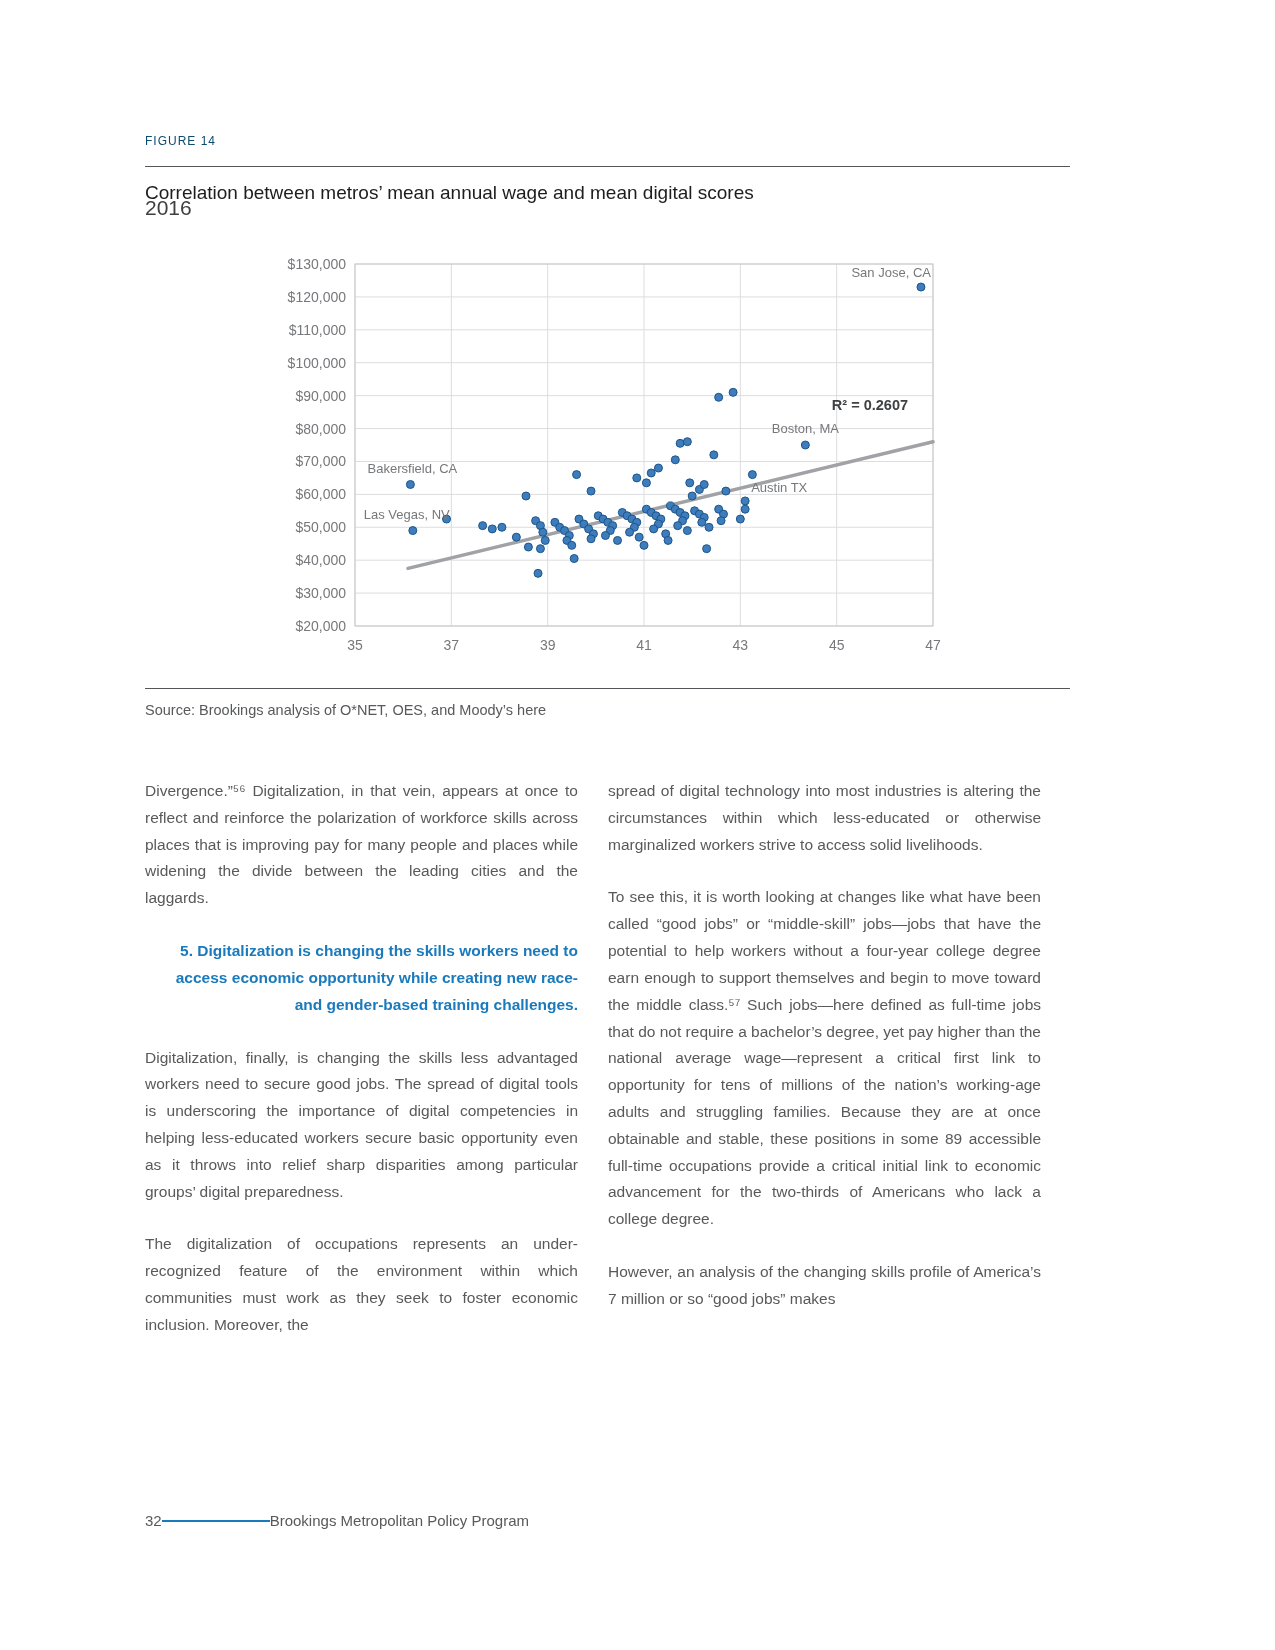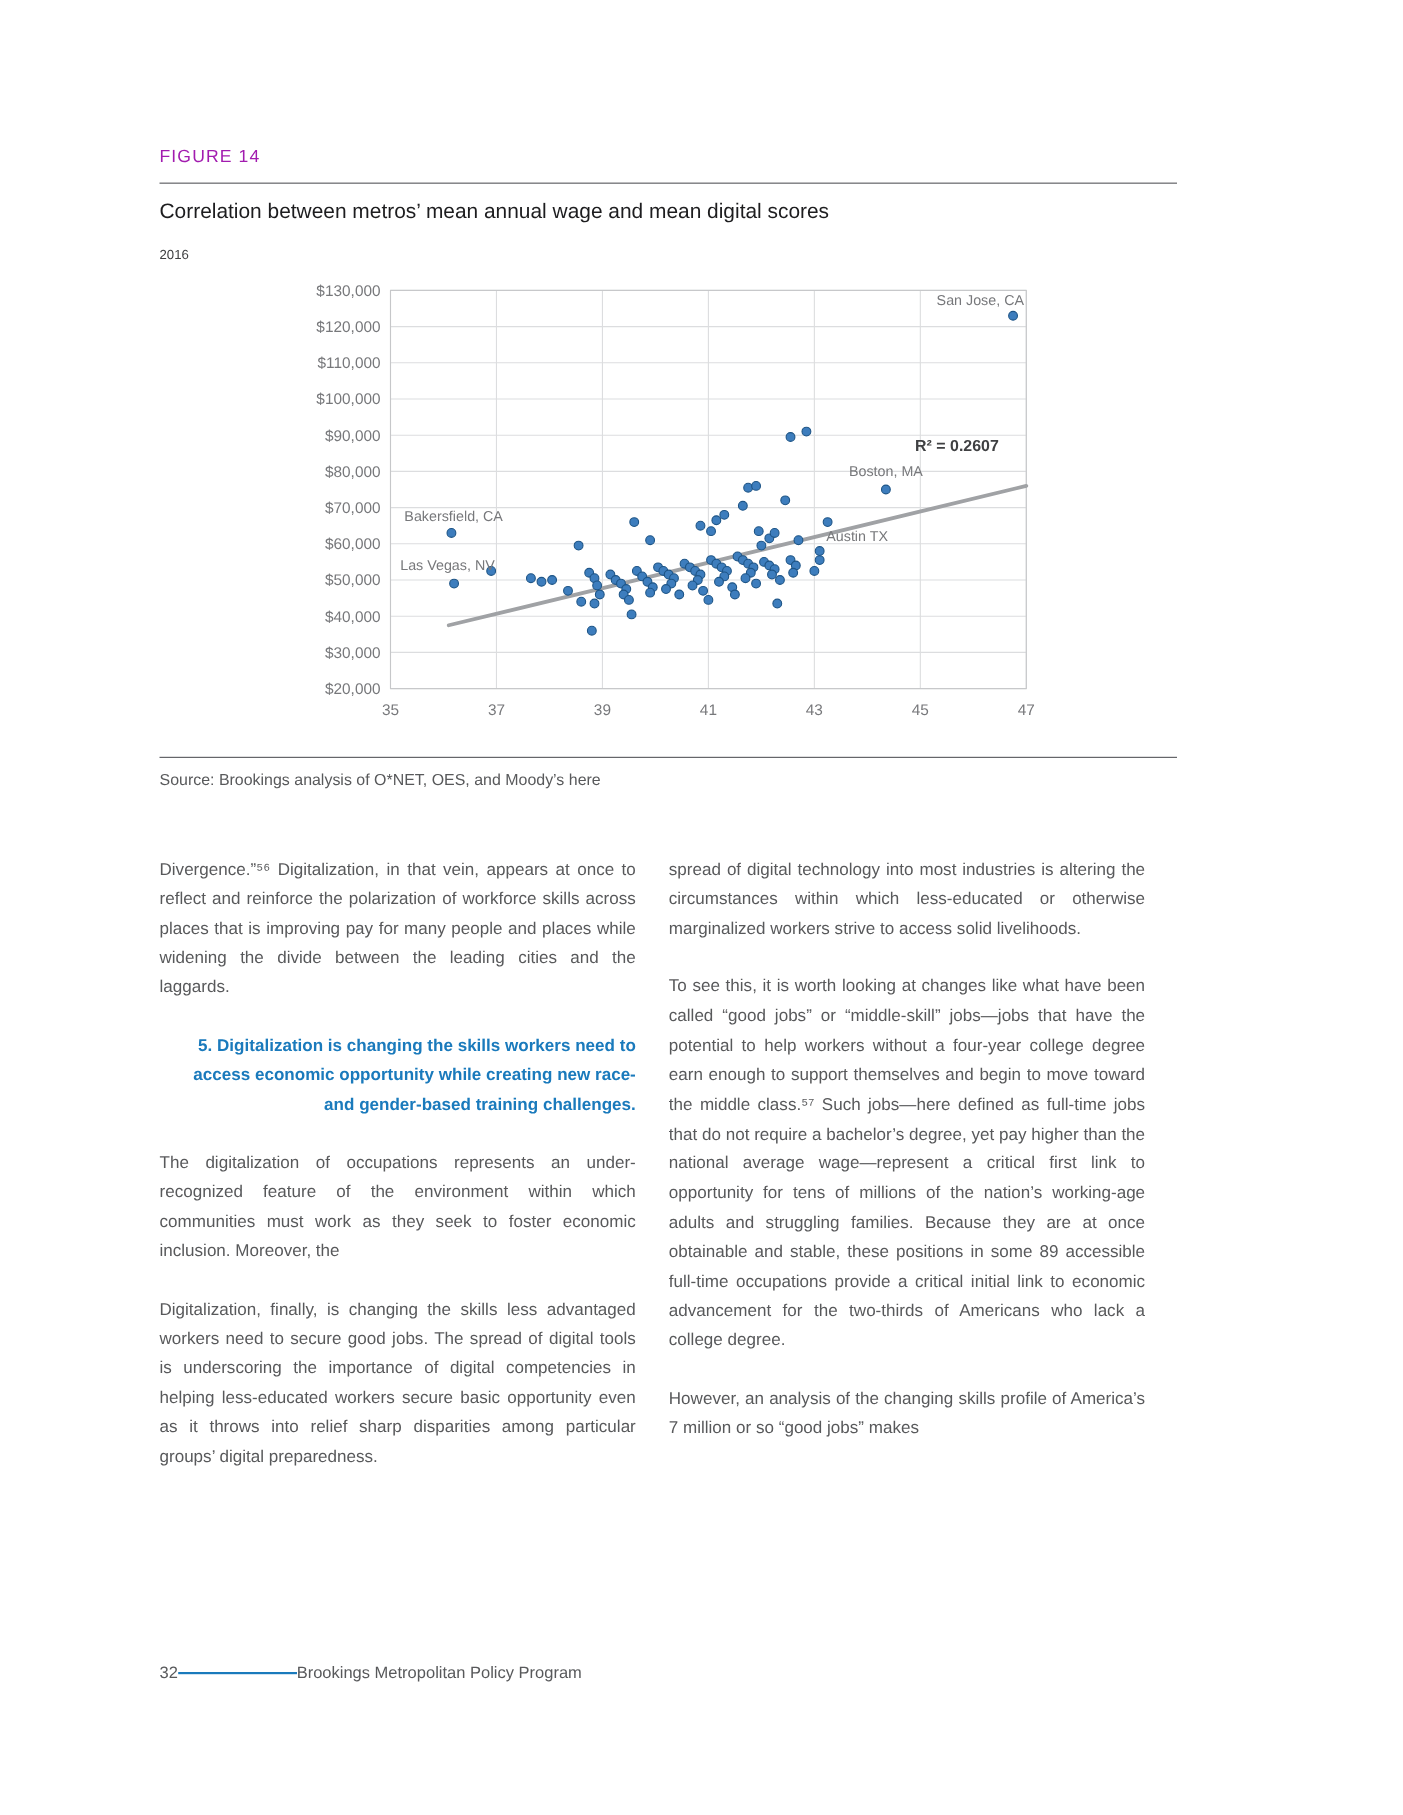--- a/index.html
+++ b/index.html
@@ -1,25 +1,25 @@
 <!DOCTYPE html>
 <html><head>
 <meta charset="utf-8">
 <style>
   html,body{margin:0;padding:0;background:#ffffff;}
   .page{
     position:relative;width:1275px;height:1650px;background:#ffffff;overflow:hidden;
     font-family:"Liberation Sans", sans-serif;color:#58595b;
   }
-  .figure-label{position:absolute;left:145px;top:134px;font-size:16px;letter-spacing:1px;color:#a21caf;}
+  .figure-label{position:absolute;left:145px;top:134px;font-size:12px;letter-spacing:1px;color:#0c4a6e;}
   .rule{position:absolute;left:145px;width:925px;border-top:1px solid #55565a;height:0;}
   .rule-top{top:166px;}
   .rule-bottom{top:688px;}
   .chart-title{position:absolute;left:145px;top:182px;font-size:19px;font-weight:normal;color:#1d1d1f;}
-  .chart-subtitle{position:absolute;left:145px;top:224px;font-size:12px;color:#3f4042;}
+  .chart-subtitle{position:absolute;left:145px;top:196px;font-size:21px;color:#3f4042;}
   .chart-wrap{position:absolute;left:263px;top:252px;width:690px;height:410px;}
   svg text{font-family:"Liberation Sans", sans-serif;}
   .source{position:absolute;left:145px;top:702px;font-size:14.5px;color:#58595b;}
   .columns{position:absolute;left:145px;top:778px;width:925px;display:flex;gap:30px;}
   .col{width:433px;}
   .col p{margin:0 0 26px 0;font-size:15.5px;line-height:1.73;text-align:justify;color:#58595b;}
   .blue-heading{
     margin:0 0 26px 0;padding-left:18px;font-size:15.5px;line-height:1.73;
     font-weight:bold;color:#1a7abc;text-align:right;
   }
@@ -177,22 +177,22 @@
       </svg>
   </div>
 
   <div class="rule rule-bottom"></div>
   <div class="source">Source: Brookings analysis of O*NET, OES, and Moody’s here</div>
 
   <div class="columns">
     <div class="col">
       <p>Divergence.”⁵⁶ Digitalization, in that vein, appears at once to reflect and reinforce the polarization of workforce skills across places that is improving pay for many people and places while widening the divide between the leading cities and the laggards.</p>
       <div class="blue-heading">5. Digitalization is changing the skills workers need to access economic opportunity while creating new race- and gender-based training challenges.</div>
+      <p>Digitalization, finally, is changing the skills less advantaged workers need to secure good jobs. The spread of digital tools is underscoring the importance of digital competencies in helping less-educated workers secure basic opportunity even as it throws into relief sharp disparities among particular groups’ digital preparedness.</p>
       <p>The digitalization of occupations represents an under-recognized feature of the environment within which communities must work as they seek to foster economic inclusion. Moreover, the</p>
-      <p>Digitalization, finally, is changing the skills less advantaged workers need to secure good jobs. The spread of digital tools is underscoring the importance of digital competencies in helping less-educated workers secure basic opportunity even as it throws into relief sharp disparities among particular groups’ digital preparedness.</p>
     </div>
     <div class="col">
       <p>spread of digital technology into most industries is altering the circumstances within which less-educated or otherwise marginalized workers strive to access solid livelihoods.</p>
       <p>To see this, it is worth looking at changes like what have been called “good jobs” or “middle-skill” jobs—jobs that have the potential to help workers without a four-year college degree earn enough to support themselves and begin to move toward the middle class.⁵⁷ Such jobs—here defined as full-time jobs that do not require a bachelor’s degree, yet pay higher than the national average wage—represent a critical first link to opportunity for tens of millions of the nation’s working-age adults and struggling families. Because they are at once obtainable and stable, these positions in some 89 accessible full-time occupations provide a critical initial link to economic advancement for the two-thirds of Americans who lack a college degree.</p>
       <p>However, an analysis of the changing skills profile of America’s 7 million or so “good jobs” makes</p>
     </div>
   </div>
 
   <div class="footer">
     <span>32</span>

